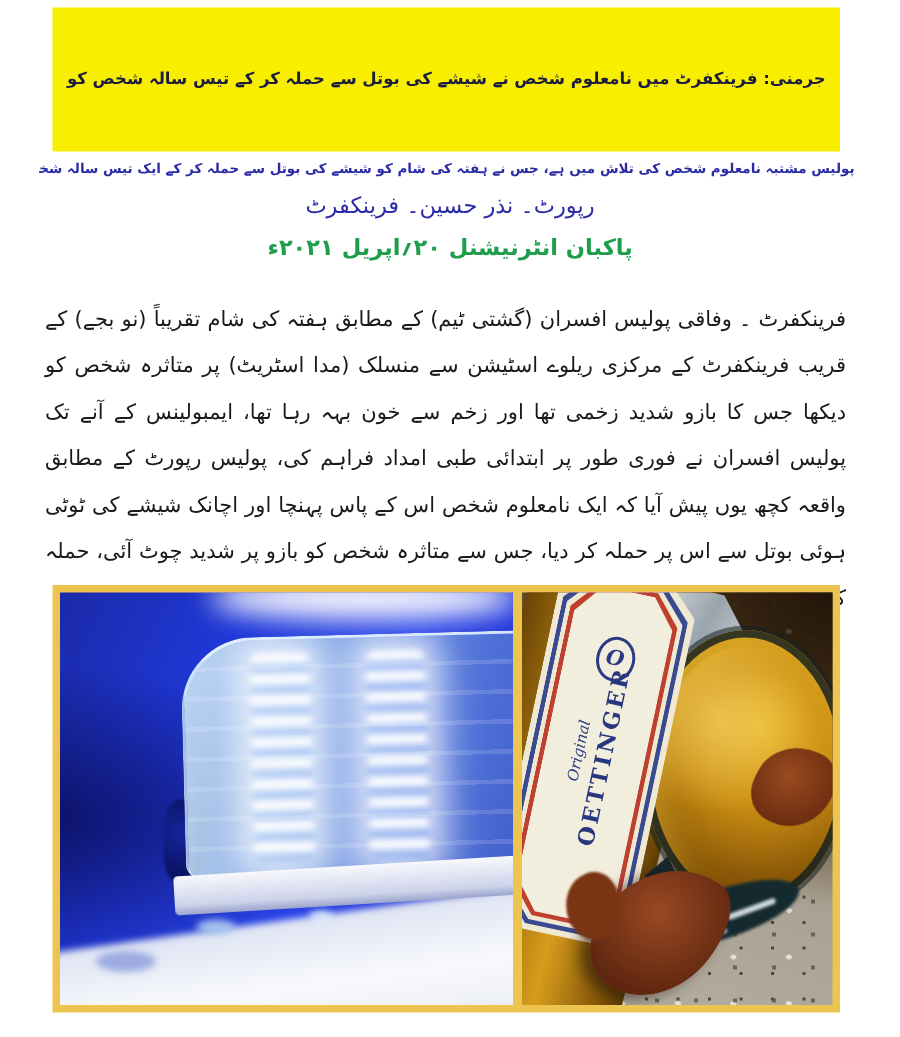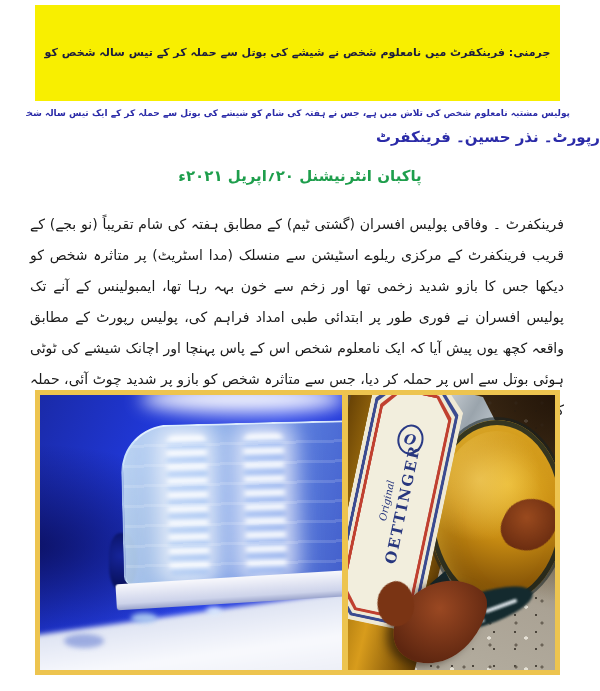--- a/index.html
+++ b/index.html
@@ -15,23 +15,23 @@
   
   .headline-block{margin:0 40px 0 35px;min-height:96px;background:var(--highlight-yellow);
     display:flex;flex-direction:column;justify-content:center;align-items:center;
     padding:6px 8px;gap:4px}
   .headline-line{display:block;width:100%;text-align:center;white-space:nowrap;overflow:hidden;
     font-weight:700;font-size:23px;line-height:1.55;color:var(--headline-text)}
   .fit{white-space:nowrap;overflow:hidden}
 
   .subheadline{margin:5px 30px 0 26px;text-align:center;font-size:15px;font-weight:700;
     color:var(--subheadline-blue);line-height:1.7}
-  .byline{margin-top:7px;font-size:15px;font-weight:700;
+  .byline{margin-top:7px;text-align:center;font-size:15px;font-weight:400;
     color:var(--subheadline-blue)}
-  .dateline{margin-top:21px;text-align:center;font-size:15px;font-weight:700;
+  .dateline{margin-top:10px;text-align:center;font-size:15px;font-weight:700;
     color:var(--dateline-green)}
 
   
   .body-text{margin:24px 36px 0 30px;font-size:14px;line-height:31px;
     text-align:justify;color:var(--body-text);font-weight:500}
 
   
   .photo-frame{position:absolute;left:35px;right:40px;top:390px;height:285px;
     background:var(--photo-frame-gold);padding:5px;display:flex;gap:6px;direction:ltr}
   .photo{position:relative;overflow:hidden;height:100%}

